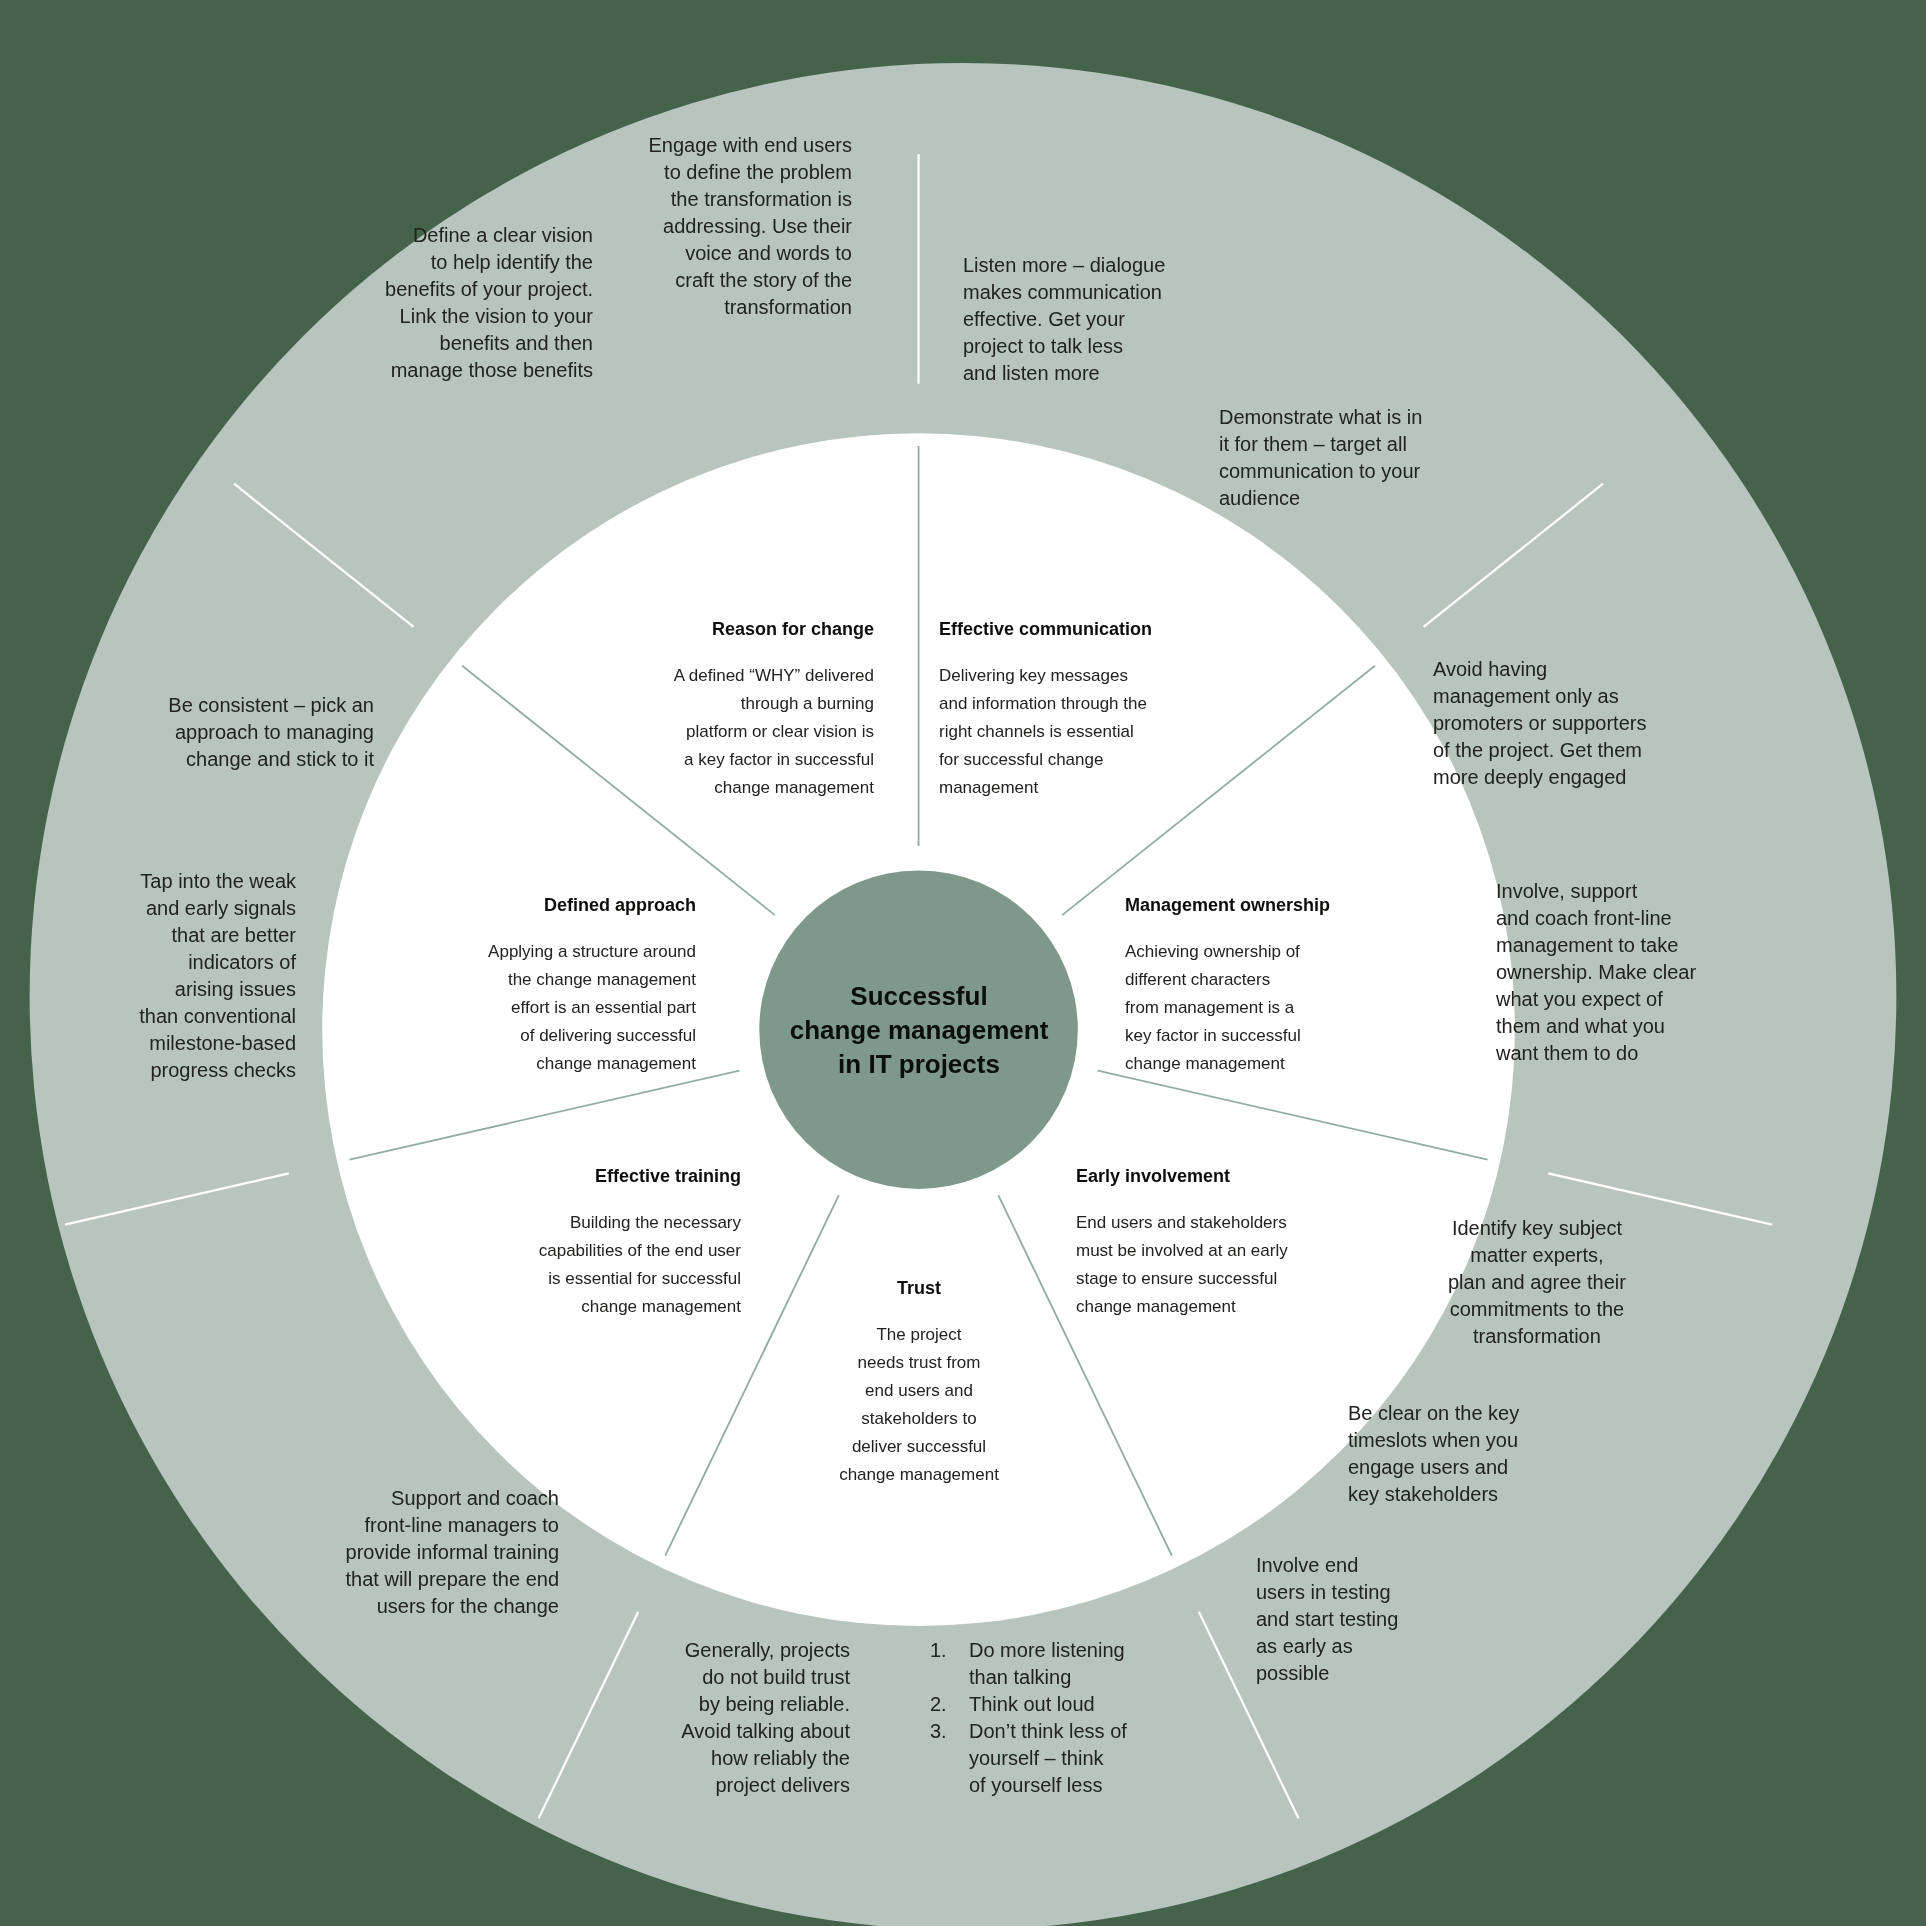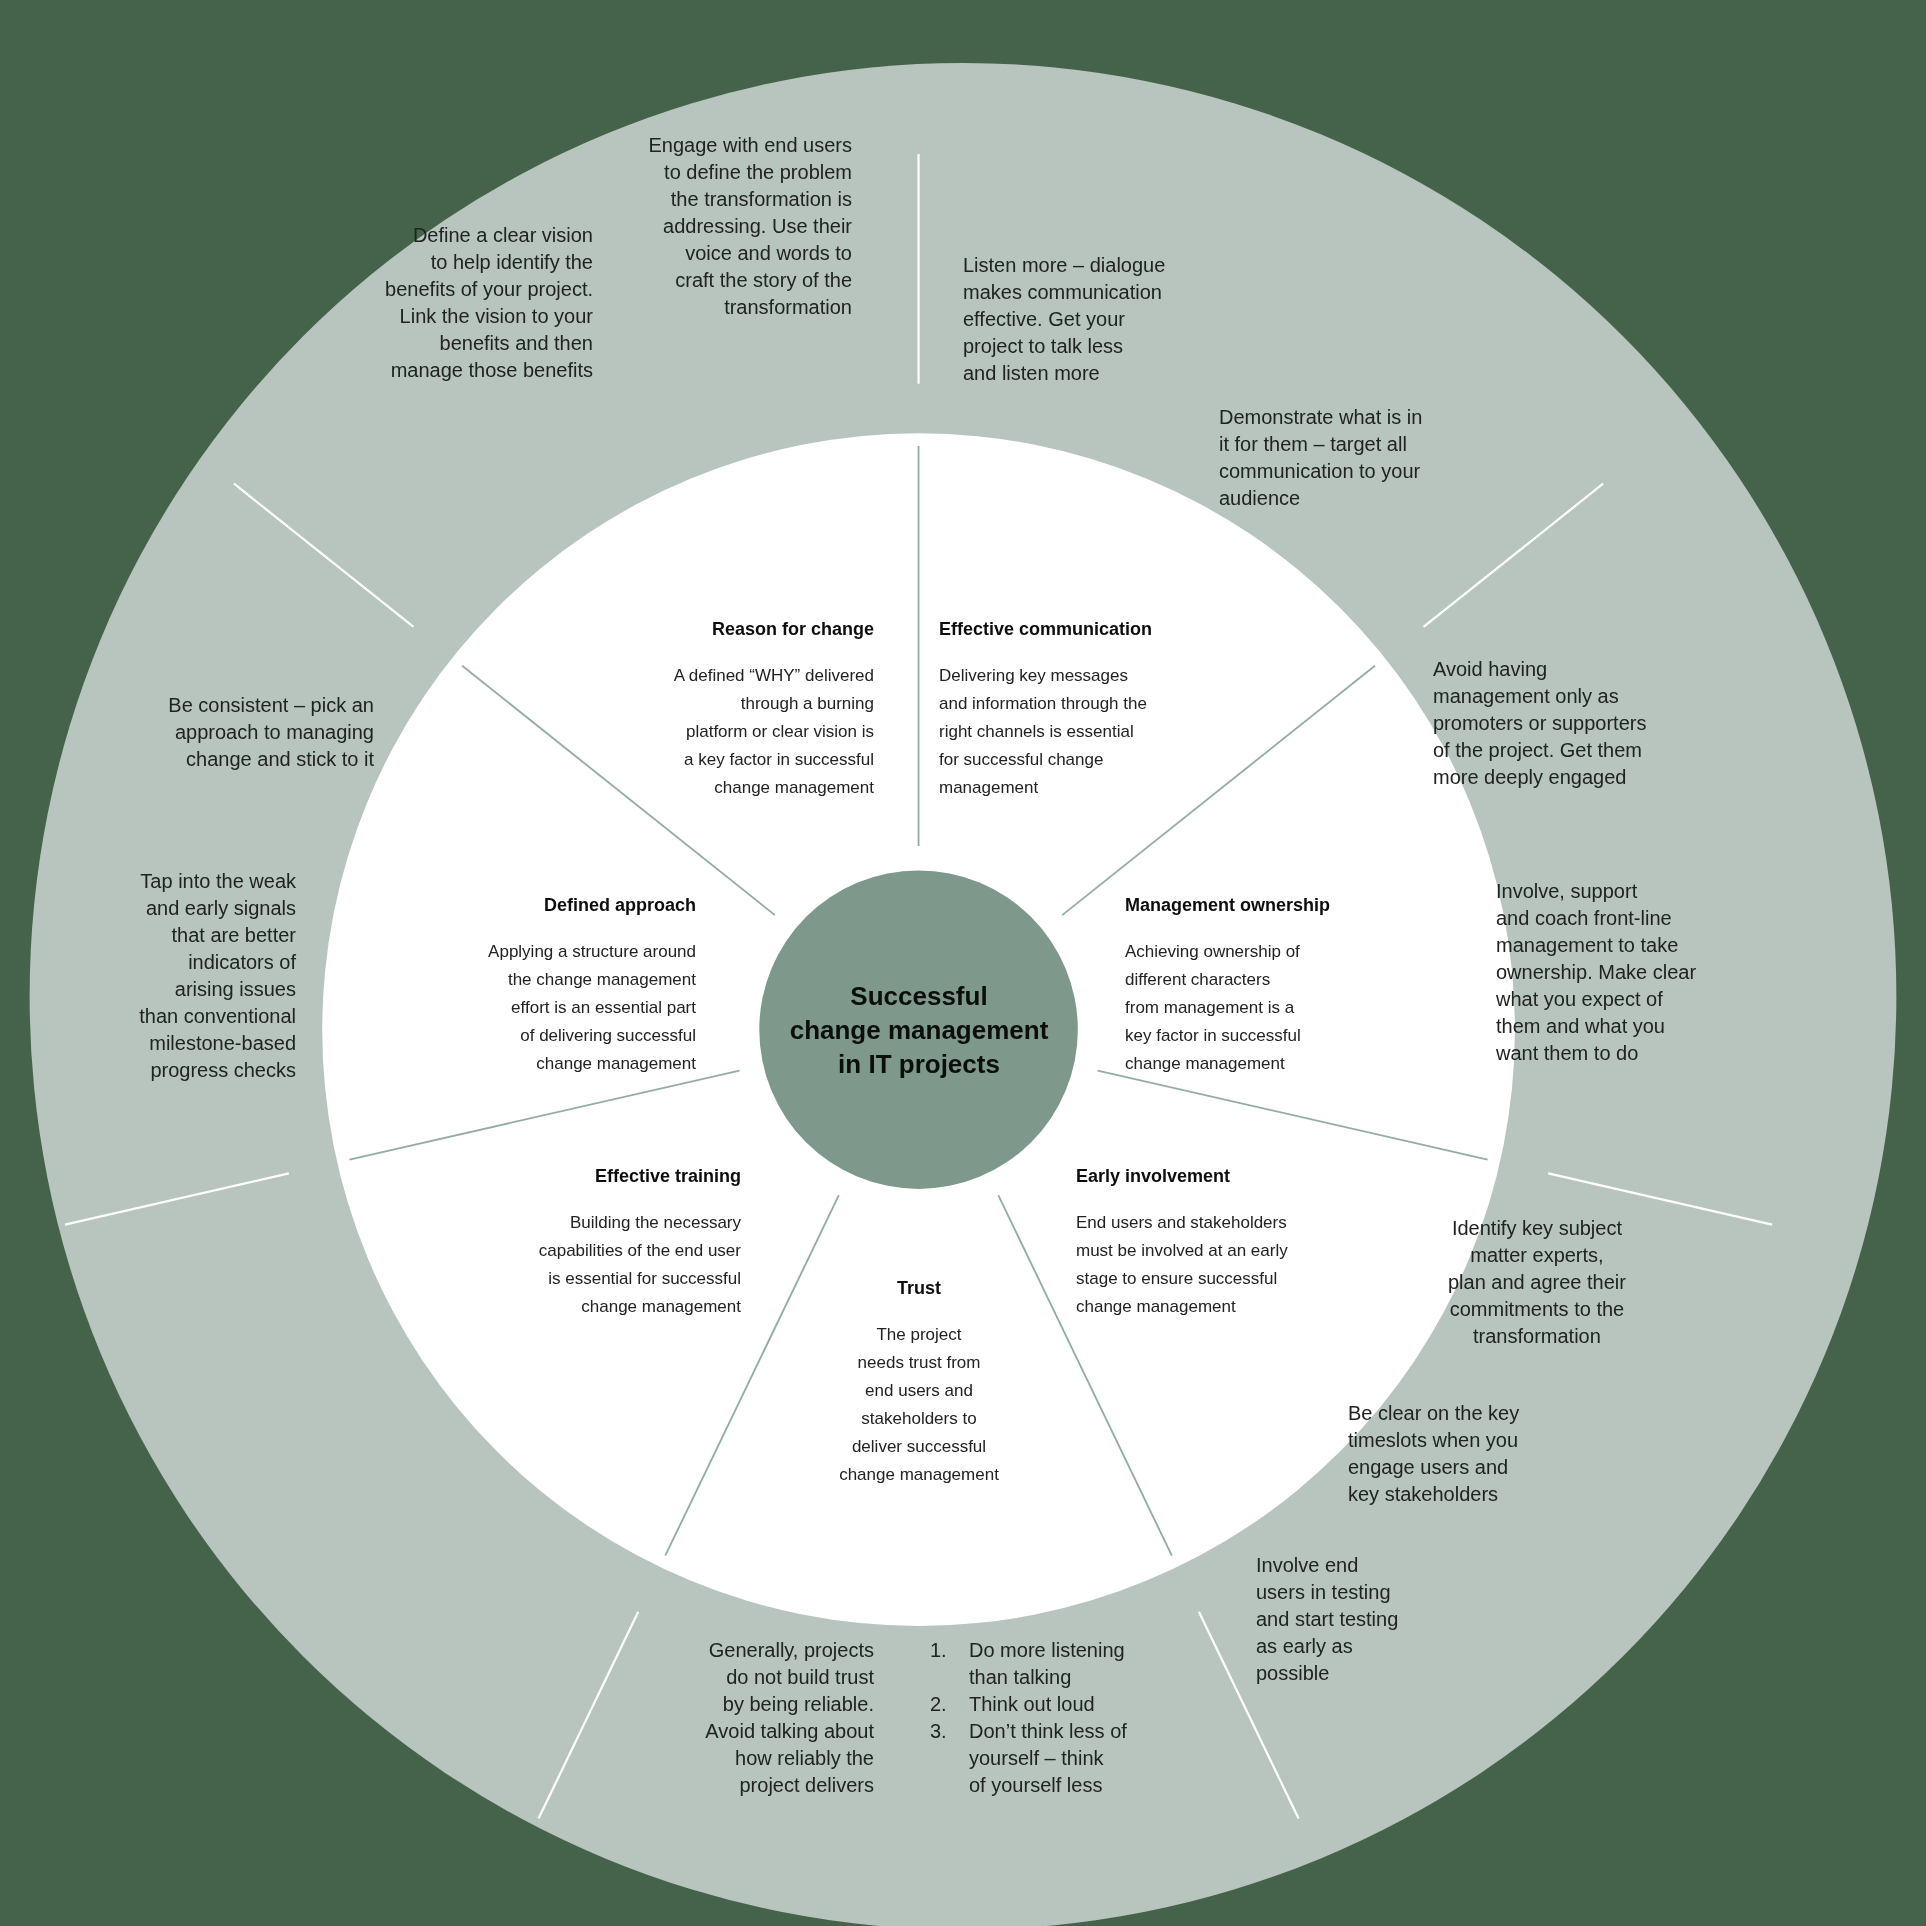--- a/index.html
+++ b/index.html
@@ -170,26 +170,31 @@
       <span class="num-text">Think out loud</span>
     </div>
     <div class="num-row">
       <span class="num">3.</span>
       <span class="num-text">Don’t think less of
 yourself – think
 of yourself less</span>
     </div>
   </div>
 
-  <div class="tip right" style="right:1052px; top:1637px;">Generally, projects
+  <div class="tip right" style="right:1076px; top:1637px;">Generally, projects
 do not build trust
 by being reliable.
 Avoid talking about
 how reliably the
 project delivers</div>
+  <div class="tip right" style="right:1367px; top:1485px;">Support and coach
+front-line managers to
+provide informal training
+that will prepare the end
+users for the change</div>
   <div class="tip right" style="right:1630px; top:868px;">Tap into the weak
 and early signals
 that are better
 indicators of
 arising issues
 than conventional
 milestone-based
 progress checks</div>
   <div class="tip right" style="right:1552px; top:692px;">Be consistent – pick an
 approach to managing

